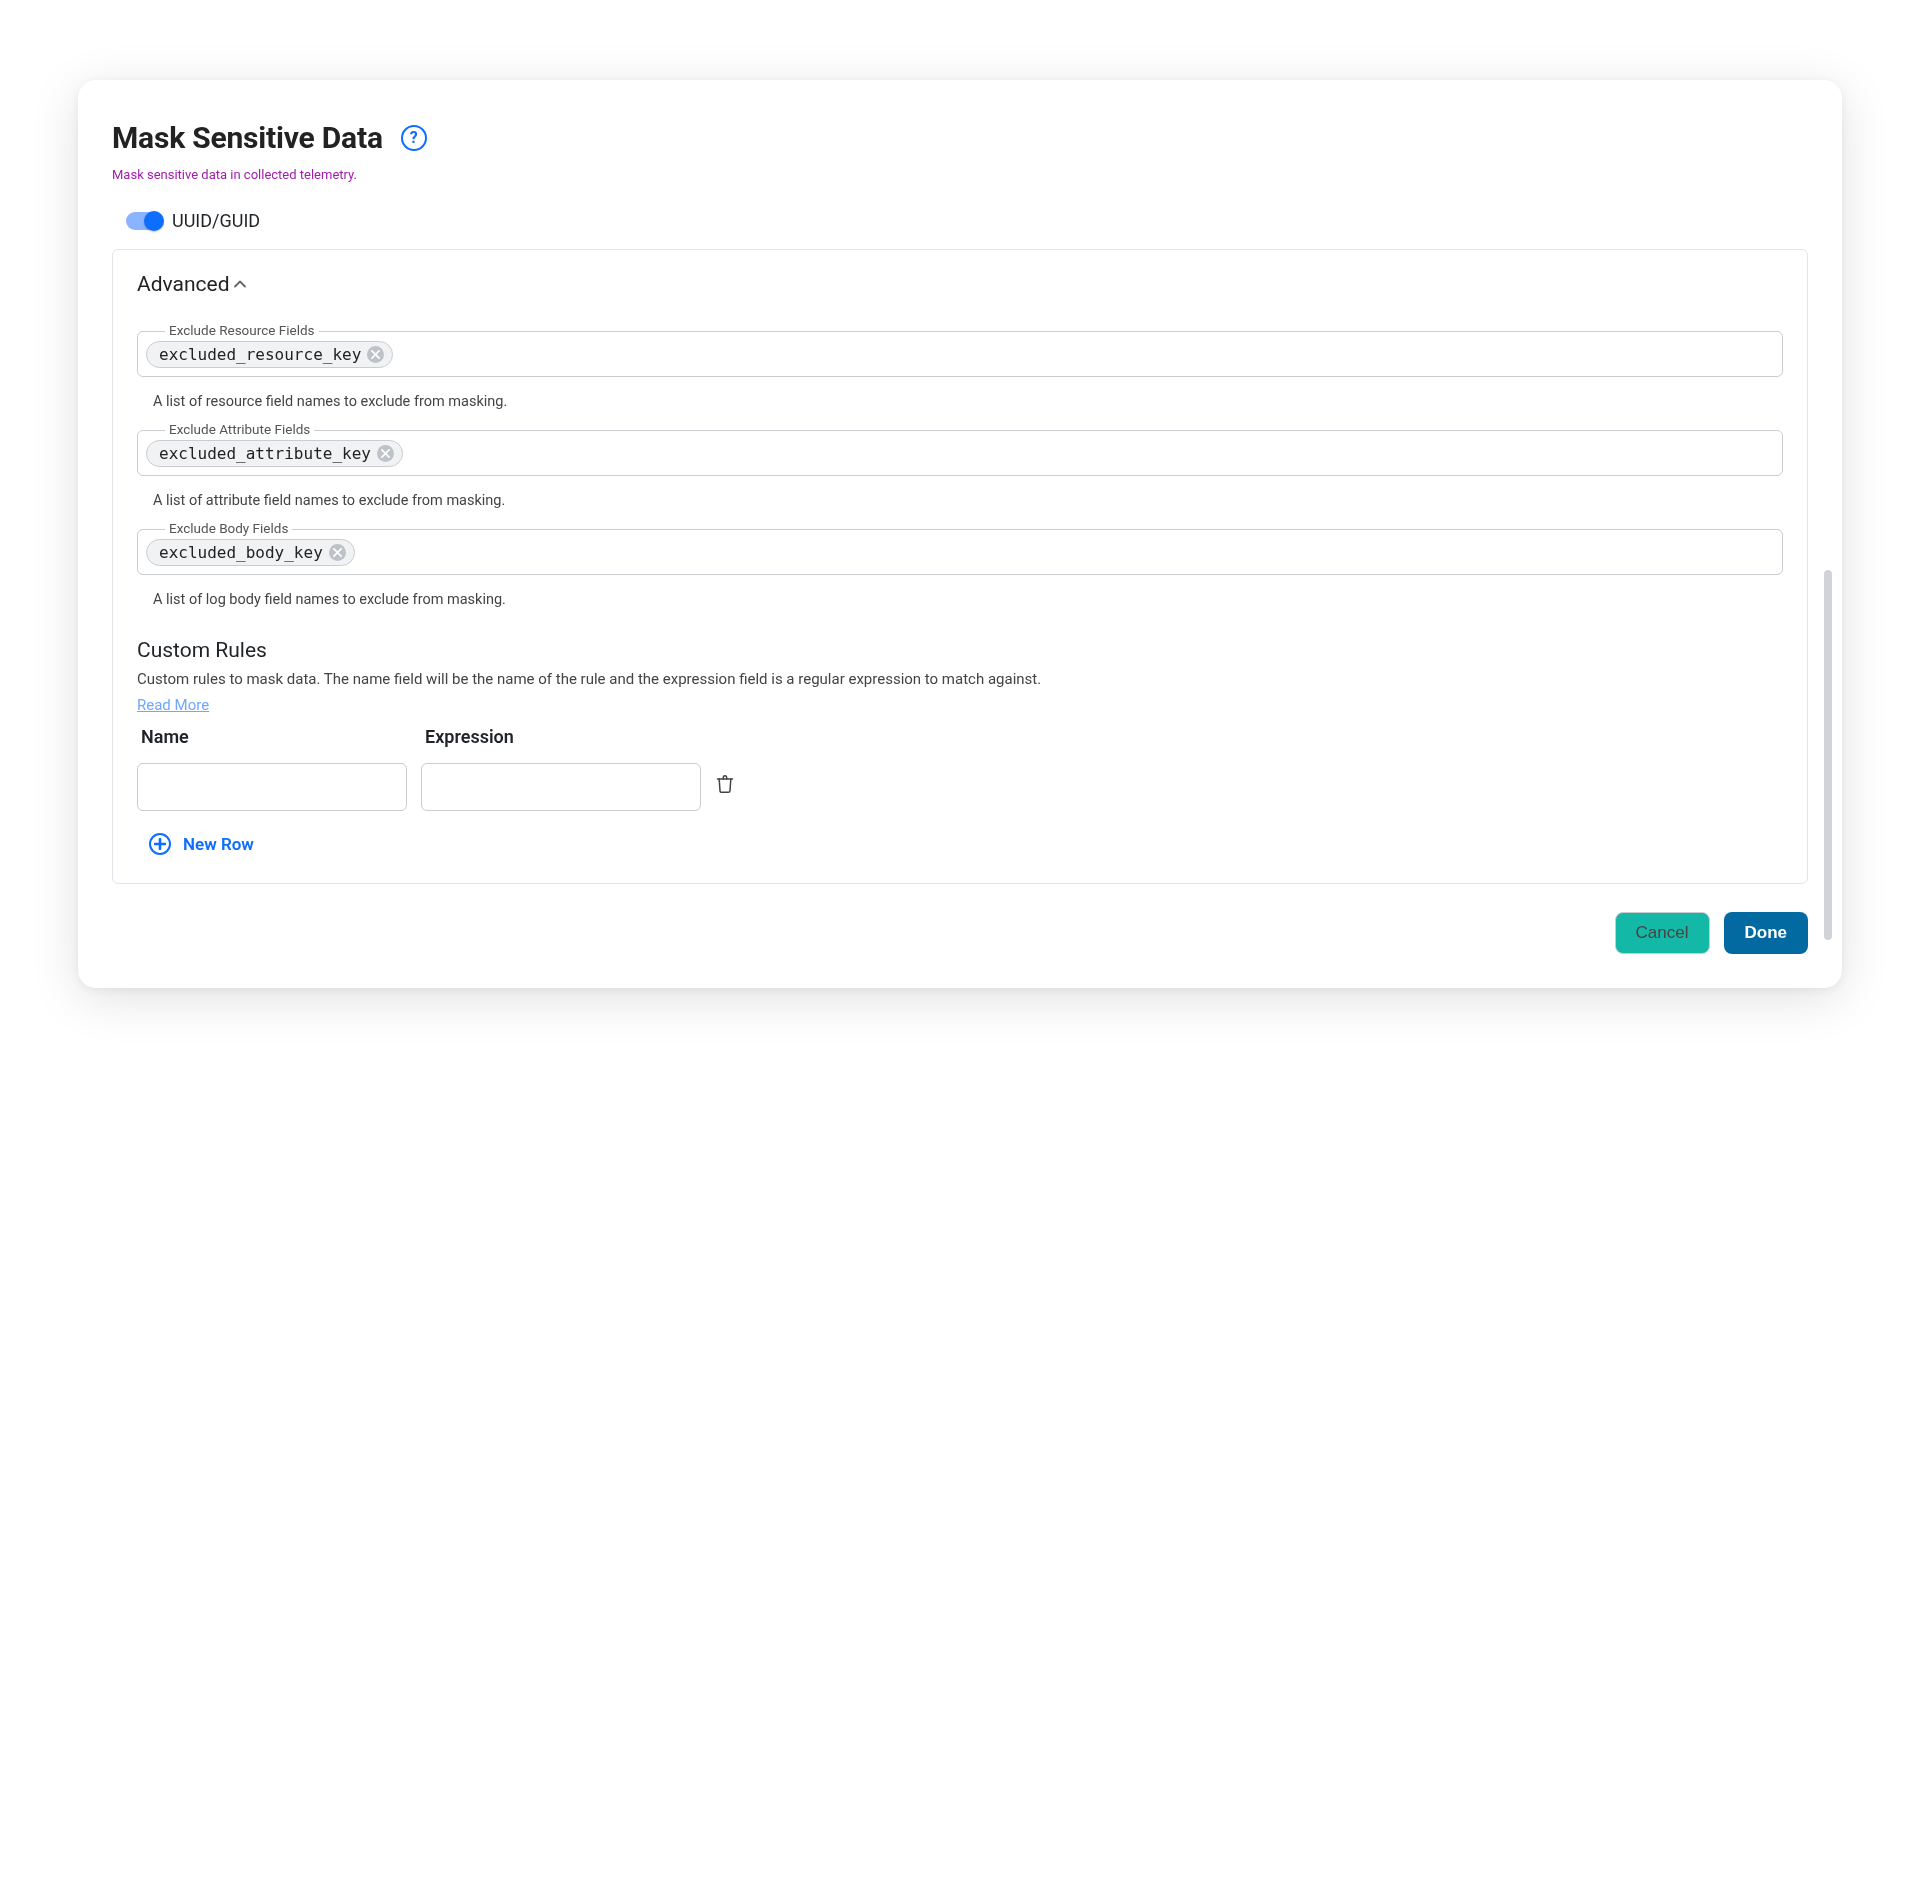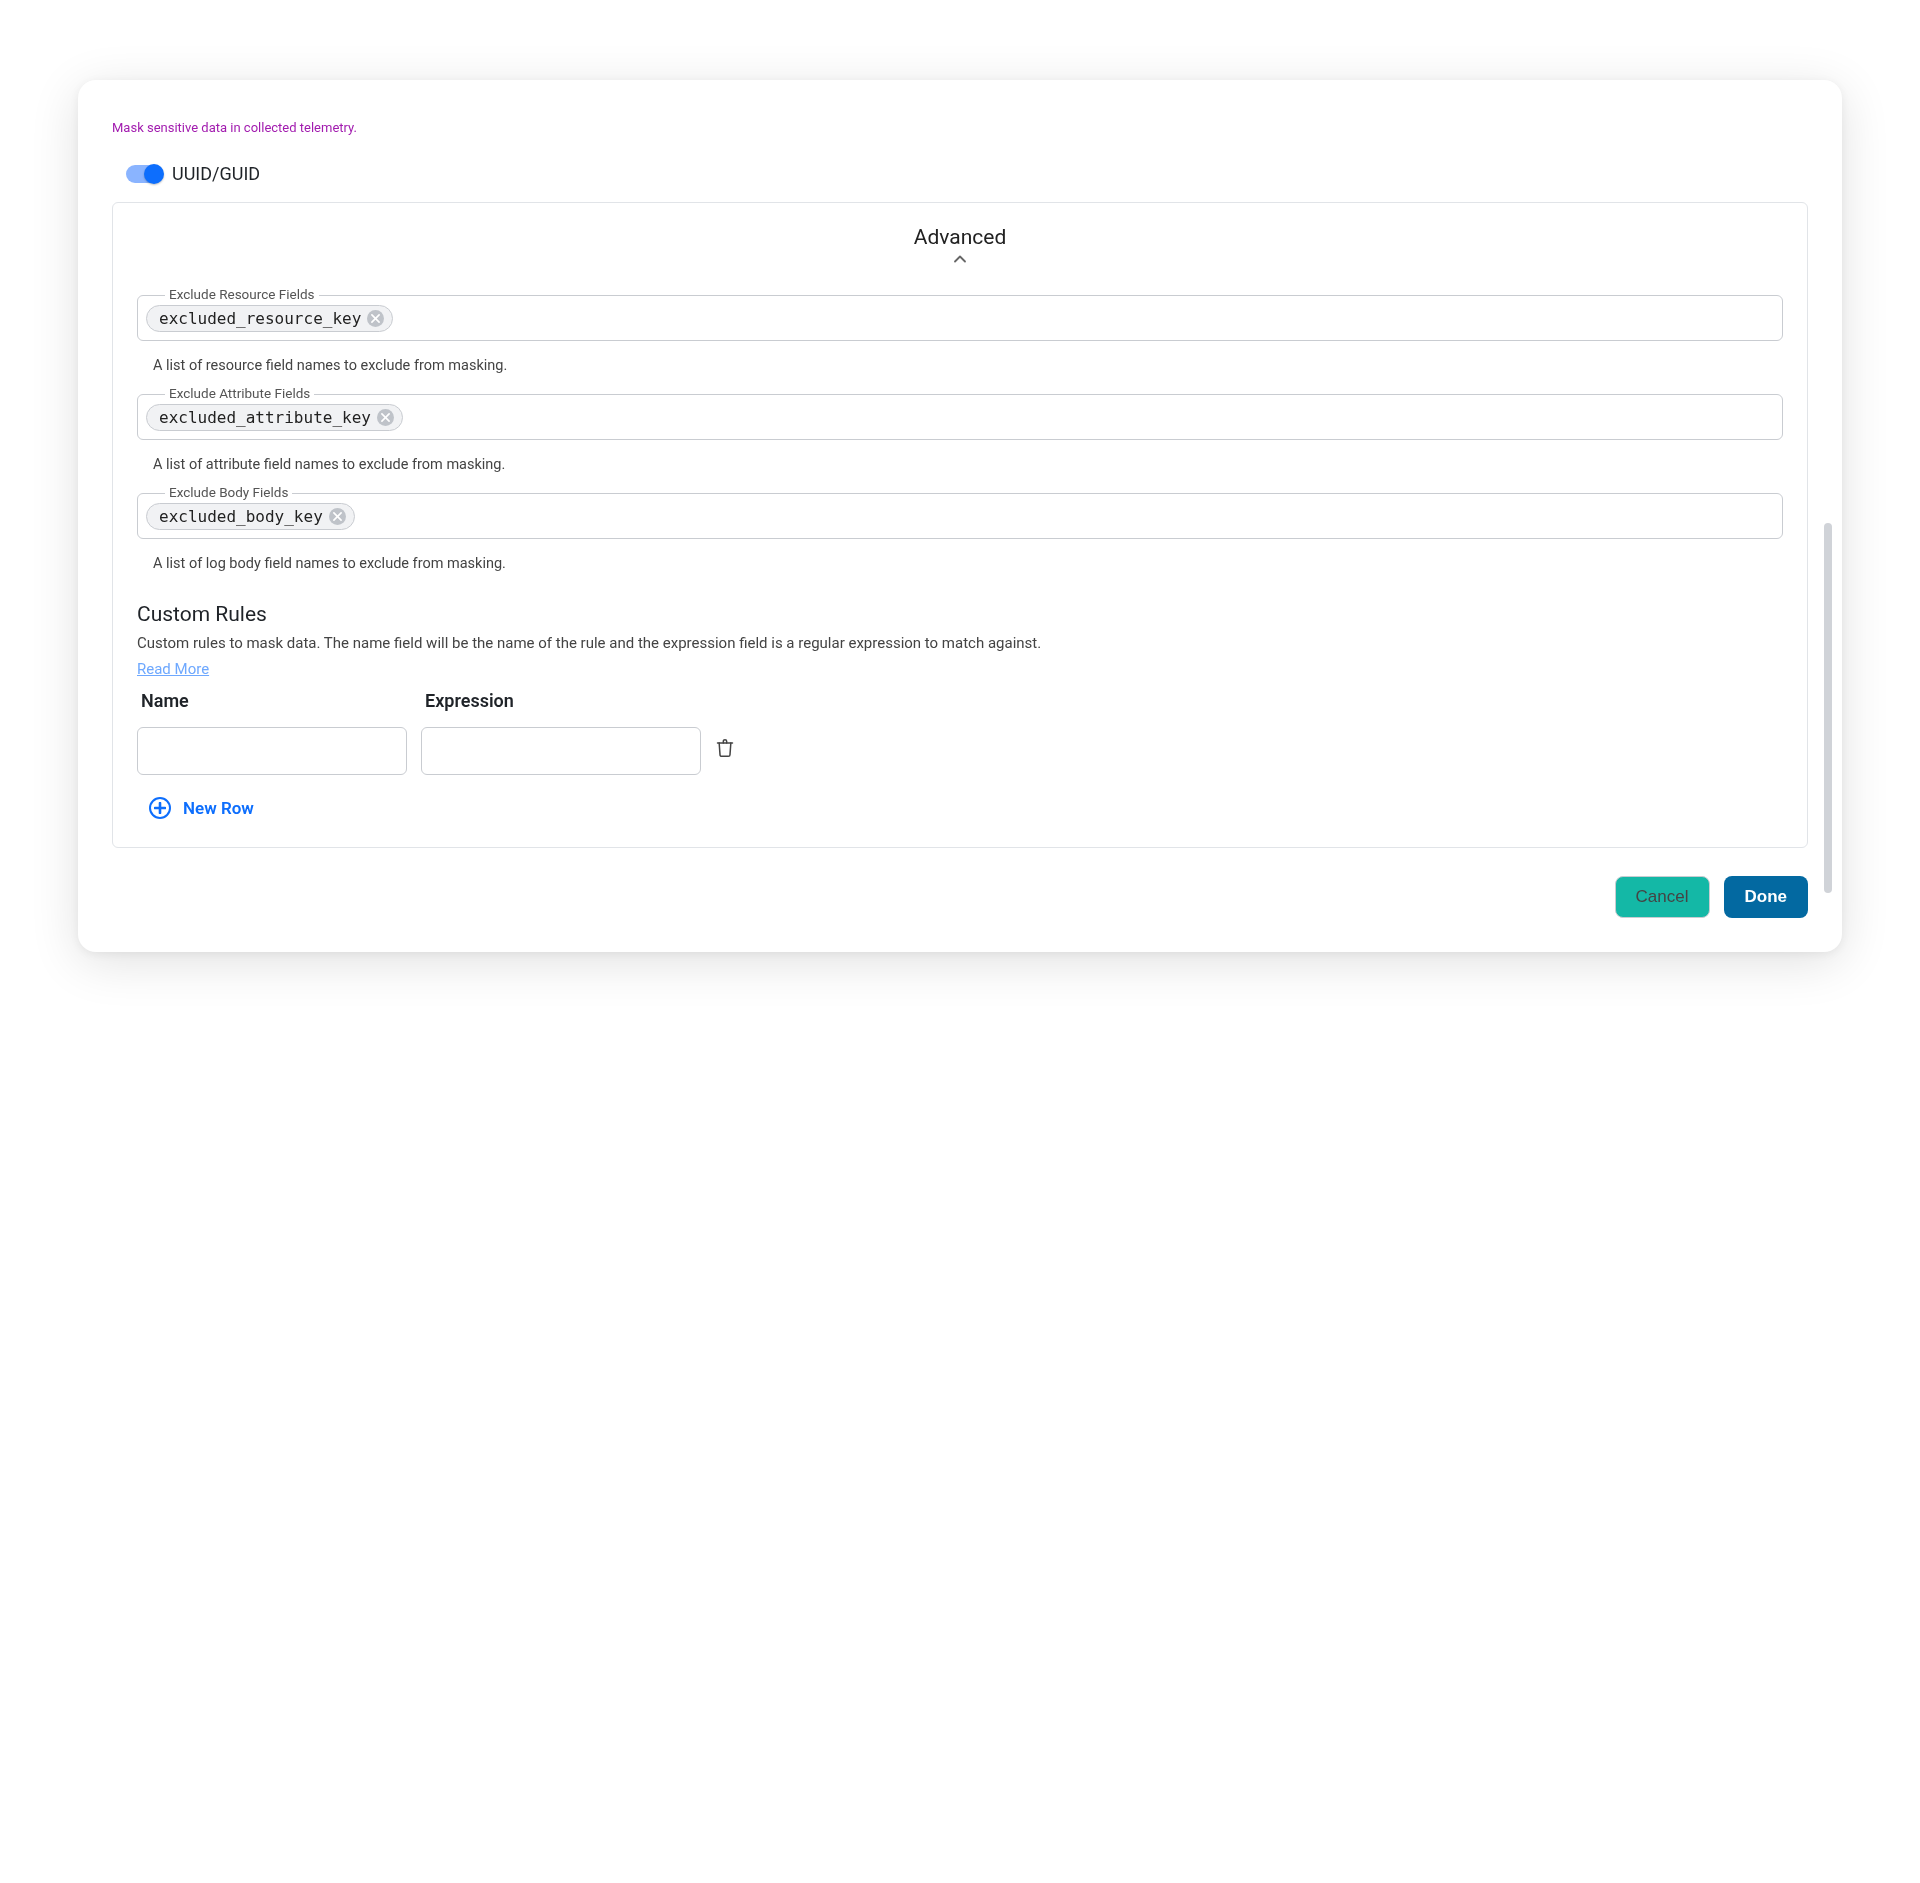--- a/index.html
+++ b/index.html
@@ -57,22 +57,21 @@
     box-shadow: 0 1px 2px rgba(0,0,0,0.25);
   }
 
   .advanced-box {
     border: 1px solid #e1e4e8;
     border-radius: 6px;
     padding: 22px 24px 28px 24px;
   }
   .advanced-header {
     display: flex; justify-content: flex-start; align-items: center;
-    margin-bottom: 26px;
-    flex-direction: column;
+    margin-bottom: 35px;
   }
   .advanced-title { font-size: 21px; color: #222; }
   .chevron {
     color: #666; cursor: pointer; display: flex;
   }
 
   .field-wrap { position: relative; margin-bottom: 8px; }
   .field-label {
     position: absolute; top: -9px; left: 28px;
     background: #fff; padding: 0 4px;
@@ -137,20 +136,24 @@
   }
   .btn-cancel { background: #14b8a6; color: #444; border-color: #c9ccd1; }
   .btn-done { background: #0369a1; color: #fff; font-weight: 600; text-align: center; }
 </style>
 </head>
 <body>
 
 <div class="card">
 
   <div class="card-header">
+    <div class="title-row">
+      <h1 class="title">Mask Sensitive Data</h1>
+      <div class="help-circle">?</div>
+    </div>
     <div class="subtitle">Mask sensitive data in collected telemetry.</div>
   </div>
 
   <div class="scroll-region">
 
     <div class="toggle-row">
       <div class="toggle">
         <div class="knob"></div>
       </div>
       <span>UUID/GUID</span>

